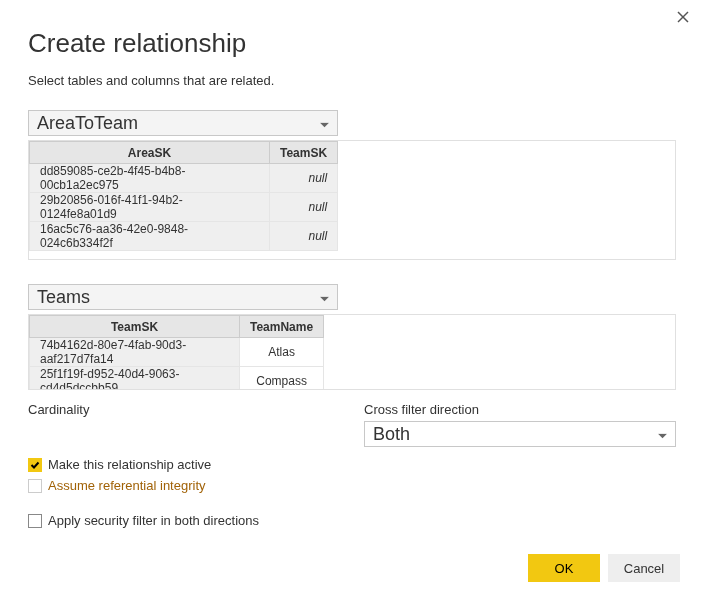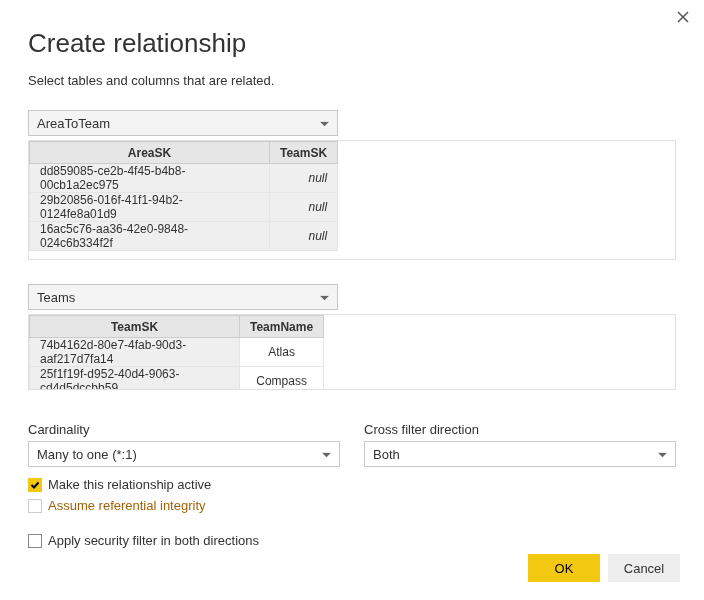--- a/index.html
+++ b/index.html
@@ -13,21 +13,21 @@
   .close { position:absolute; top:8px; right:12px; cursor:pointer;
     width:18px; height:18px; display:flex; align-items:center; justify-content:center; }
   .close svg { stroke:#555; stroke-width:1.5; }
   .dlg { padding:20px 28px 0 28px; }
   h1 { font-size:26px; font-weight:300; color:#333; margin:8px 0 14px 0; }
   .sub { font-size:13px; color:#333; margin-bottom:22px; }
 
   .combo {
     width:310px; height:26px; border:1px solid #c8c8c8; background:#f4f4f4;
     display:flex; align-items:center; padding:0 8px; position:relative; cursor:pointer;
-    color:#333; font-size:13px;
+    color:#333; font-size:18px;
   }
   .combo .chev { position:absolute; right:8px; top:50%; transform:translateY(-50%); }
   .chev svg { fill:#666; }
 
   .preview {
     margin-top:4px; width:100%; border:1px solid #e0e0e0; height:120px;
     background:#fff; overflow:hidden;
   }
   .preview2 { height:76px; }
   table.pv { border-collapse:collapse; font-size:12px; }
@@ -36,21 +36,21 @@
     font-weight:600; color:#333; padding:0 10px; text-align:center;
   }
   table.pv td {
     border:1px solid #e5e5e5; height:20px; padding:0 10px;
     font-family:"Segoe UI",sans-serif; font-size:12px; color:#333;
   }
   .null { font-style:italic; color:#555; text-align:right; }
   .hl td.key { background:#efefef; }
   .td-c2 { text-align:center; }
 
-  .row2 { display:flex; gap:24px; margin-top:32px; }
+  .row2 { display:flex; gap:24px; margin-top:12px; }
   .col { flex:1; }
   .lbl { font-size:13px; color:#333; margin-bottom:4px; }
   .col .combo { width:100%; background:#fff; }
 
   .chk-row { display:flex; gap:20px; margin-top:10px;flex-direction:column; }
   .chk { display:flex; align-items:center; gap:6px; font-size:13px; color:#333; cursor:pointer; }
   .chk.disabled { color:#a16207; cursor:default; }
   .box { width:14px; height:14px; border:1px solid #888; background:#fff;
     display:flex; align-items:center; justify-content:center; }
   .box.checked { background:#f2c811; border-color:#f2c811; }
@@ -129,26 +129,20 @@
             <td class="key">25f1f19f-d952-40d4-9063-cd4d5dccbb59</td>
             <td class="td-c2">Compass</td>
           </tr>
     </tbody>
       </table>
   </div>
 
   <div class="row2">
     <div class="col">
       <div class="lbl">Cardinality</div>
-      <div class="combo">
-        <span>Many to one (*:1)</span>
-        <span class="chev"><svg width="9" height="6" viewBox="0 0 10 6">
-              <path d="M0 0 L5 5 L10 0 Z"></path>
-            </svg></span>
-      </div>
     </div>
     <div class="col">
       <div class="lbl">Cross filter direction</div>
       <div class="combo">
         <span>Both</span>
         <span class="chev"><svg width="9" height="6" viewBox="0 0 10 6">
               <path d="M0 0 L5 5 L10 0 Z"></path>
             </svg></span>
       </div>
     </div>

